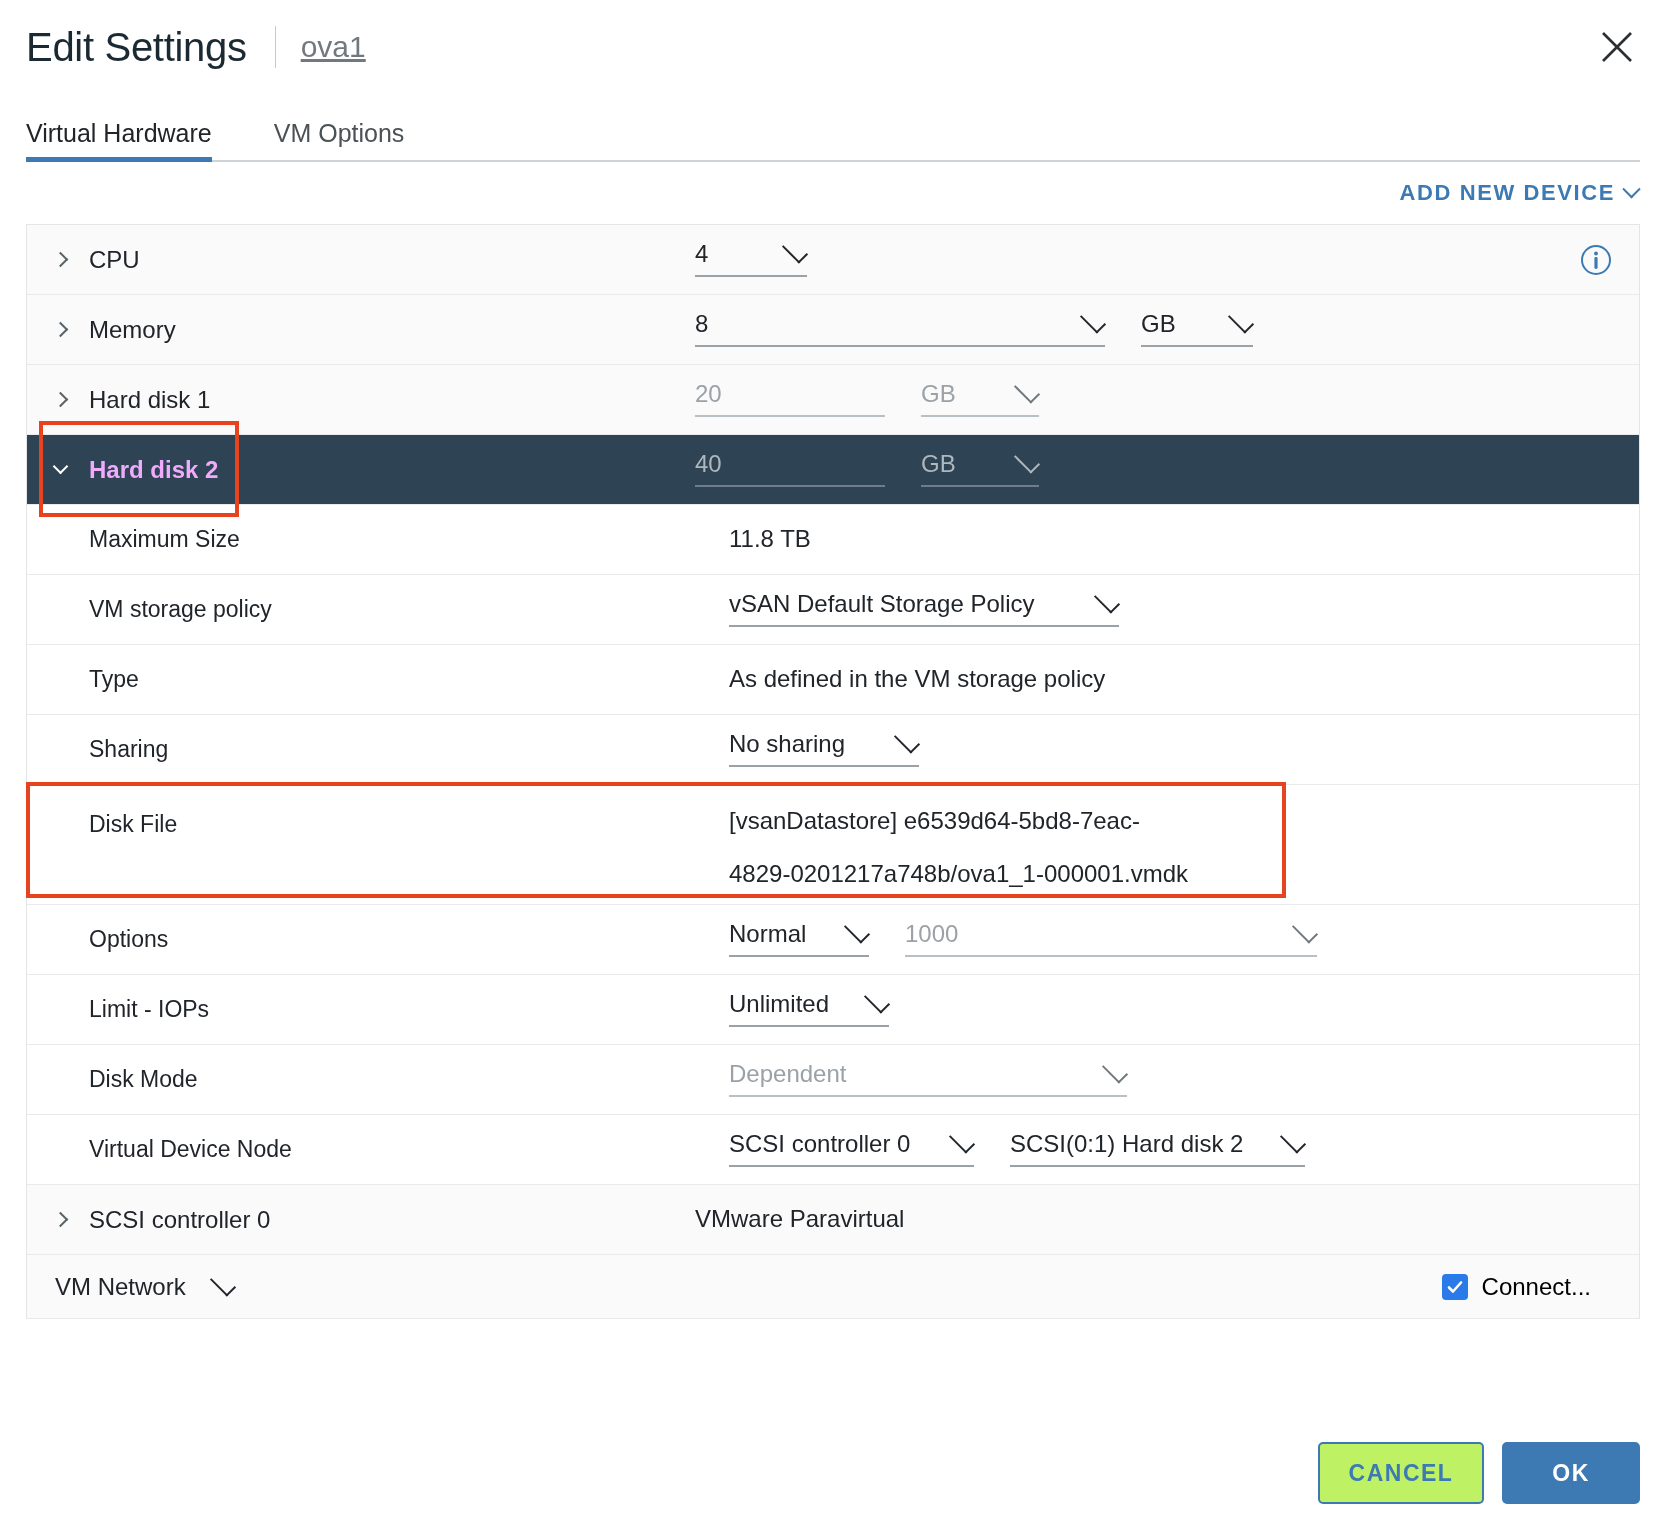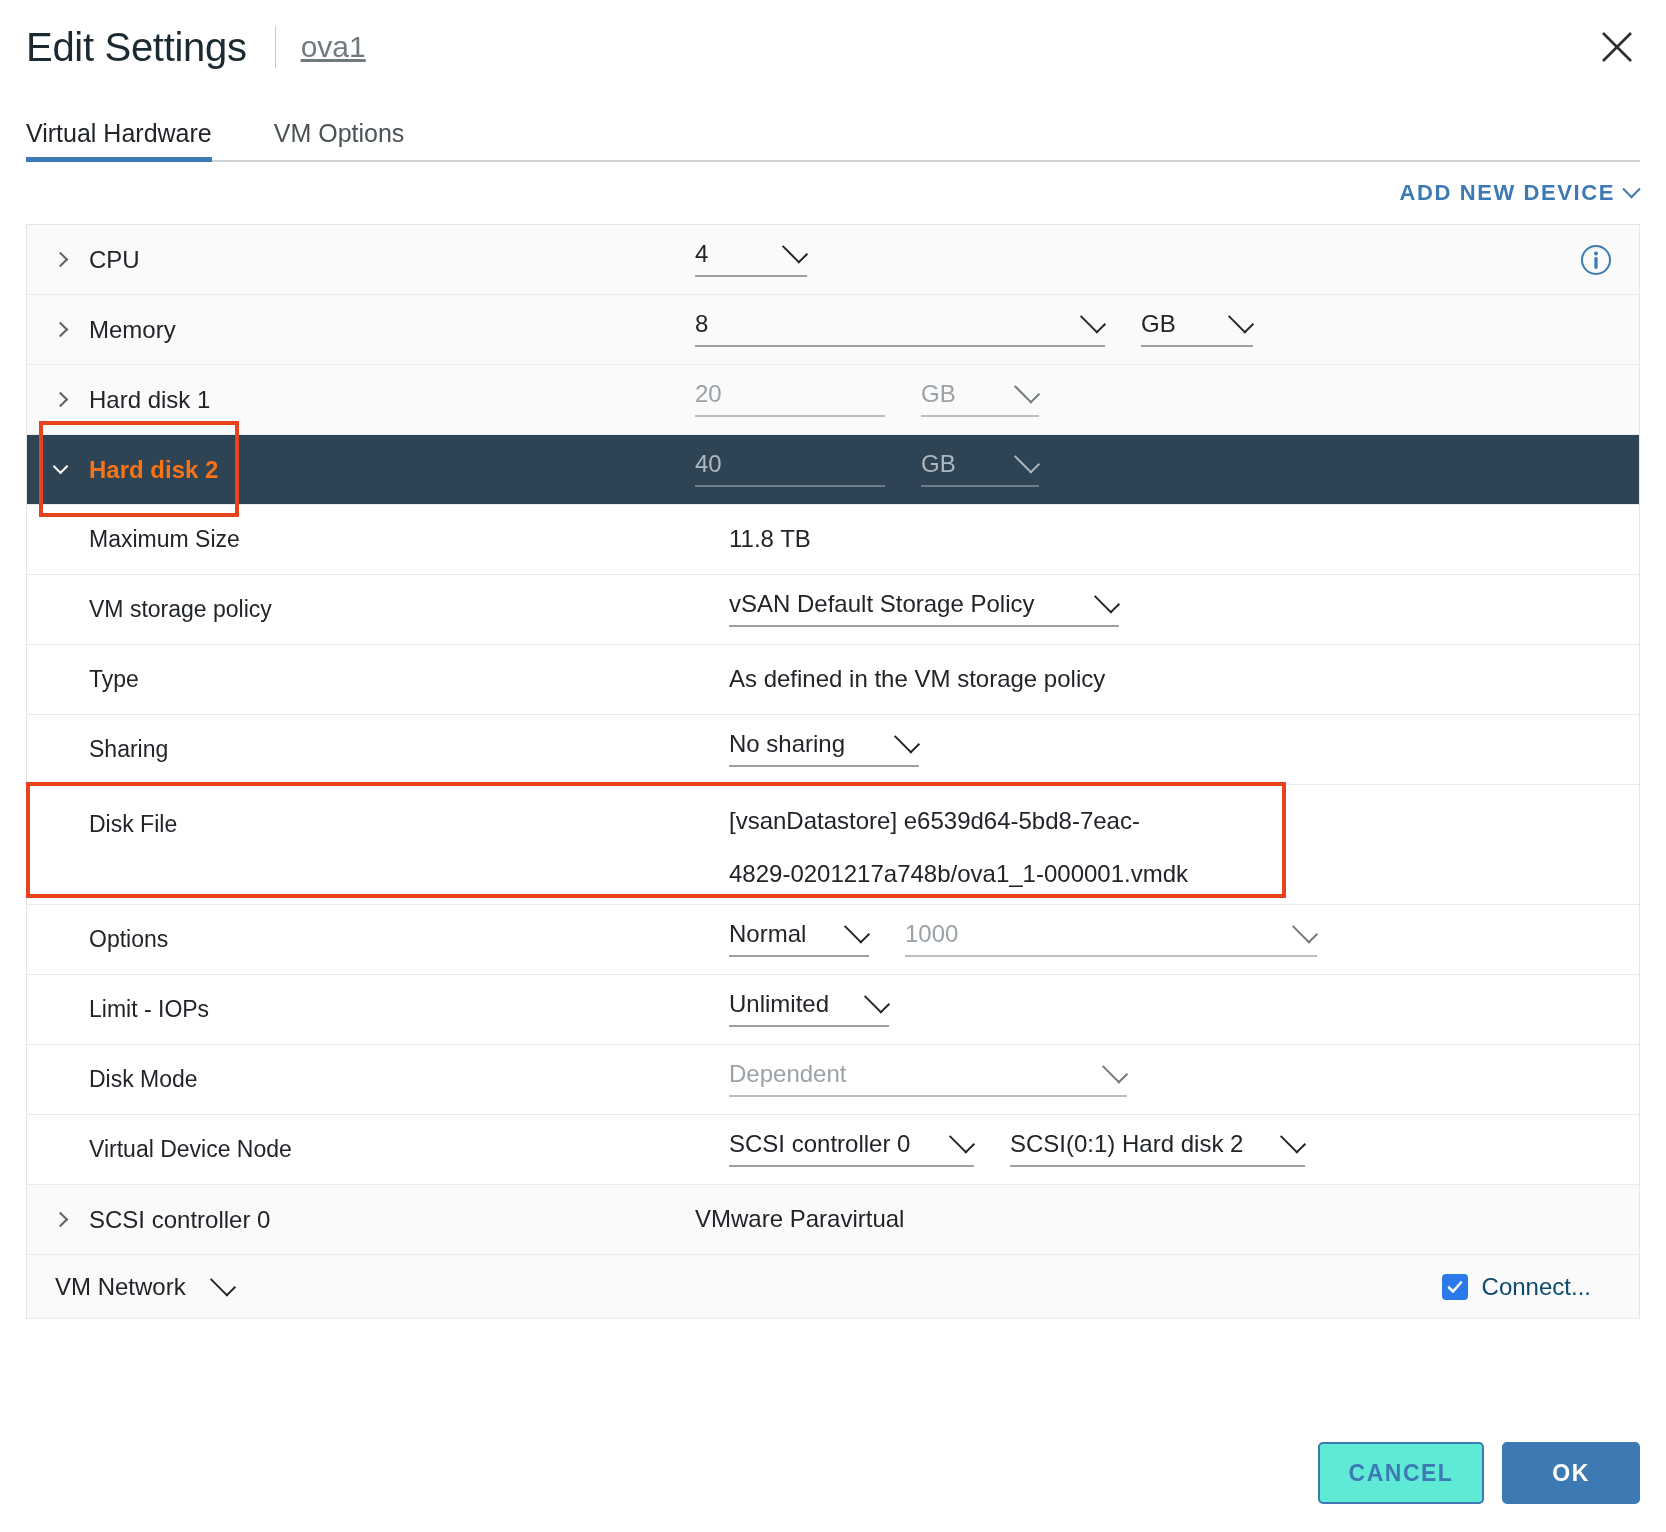--- a/index.html
+++ b/index.html
@@ -142,21 +142,21 @@
 
   .label {
     font-size: 24px;
     color: #21252a;
     display: flex;
     align-items: center;
     flex: 0 0 640px;
     line-height: 1;
   }
   .row.detail .label { font-size: 23px; color: #21252a; }
-  .row.selected .label { color: #f97316; font-weight: 600; }
+  .row.selected .label { color: #f0abfc; font-weight: 600; }
 
   .chev {
     display: inline-block;
     width: 11px; height: 11px;
     border-right: 2.3px solid #5a6368;
     border-bottom: 2.3px solid #5a6368;
     margin-right: 23px;
     flex: 0 0 auto;
   }
   .chev.right { transform: rotate(-45deg); }
@@ -234,21 +234,21 @@
   }
   .cbox {
     width: 26px; height: 26px;
     background: #2a7ae9;
     border-radius: 4px;
     display: flex;
     align-items: center;
     justify-content: center;
   }
   .cbox svg { display: block; }
-  .ctext { font-size: 24px; color: #0c4a6e; }
+  .ctext { font-size: 24px; color: #000000; }
 
   
   .annot {
     position: absolute;
     border: 4px solid #e8431f;
     pointer-events: none;
     z-index: 20;
   }
 
   
@@ -266,21 +266,21 @@
     letter-spacing: 1.5px;
     font-weight: 600;
     border-radius: 5px;
     cursor: pointer;
     font-family: inherit;
     display: flex;
     align-items: center;
     justify-content: center;
   }
   .btn-cancel {
-    background: #5eead4;
+    background: #bef264;
     border: 2px solid #3d7ab3;
     color: #3d7ab3;
   }
   .btn-ok {
     background: #3d7ab3;
     border: 2px solid #3d7ab3;
     color: #ffffff;
     min-width: 138px;
   }
 </style>

